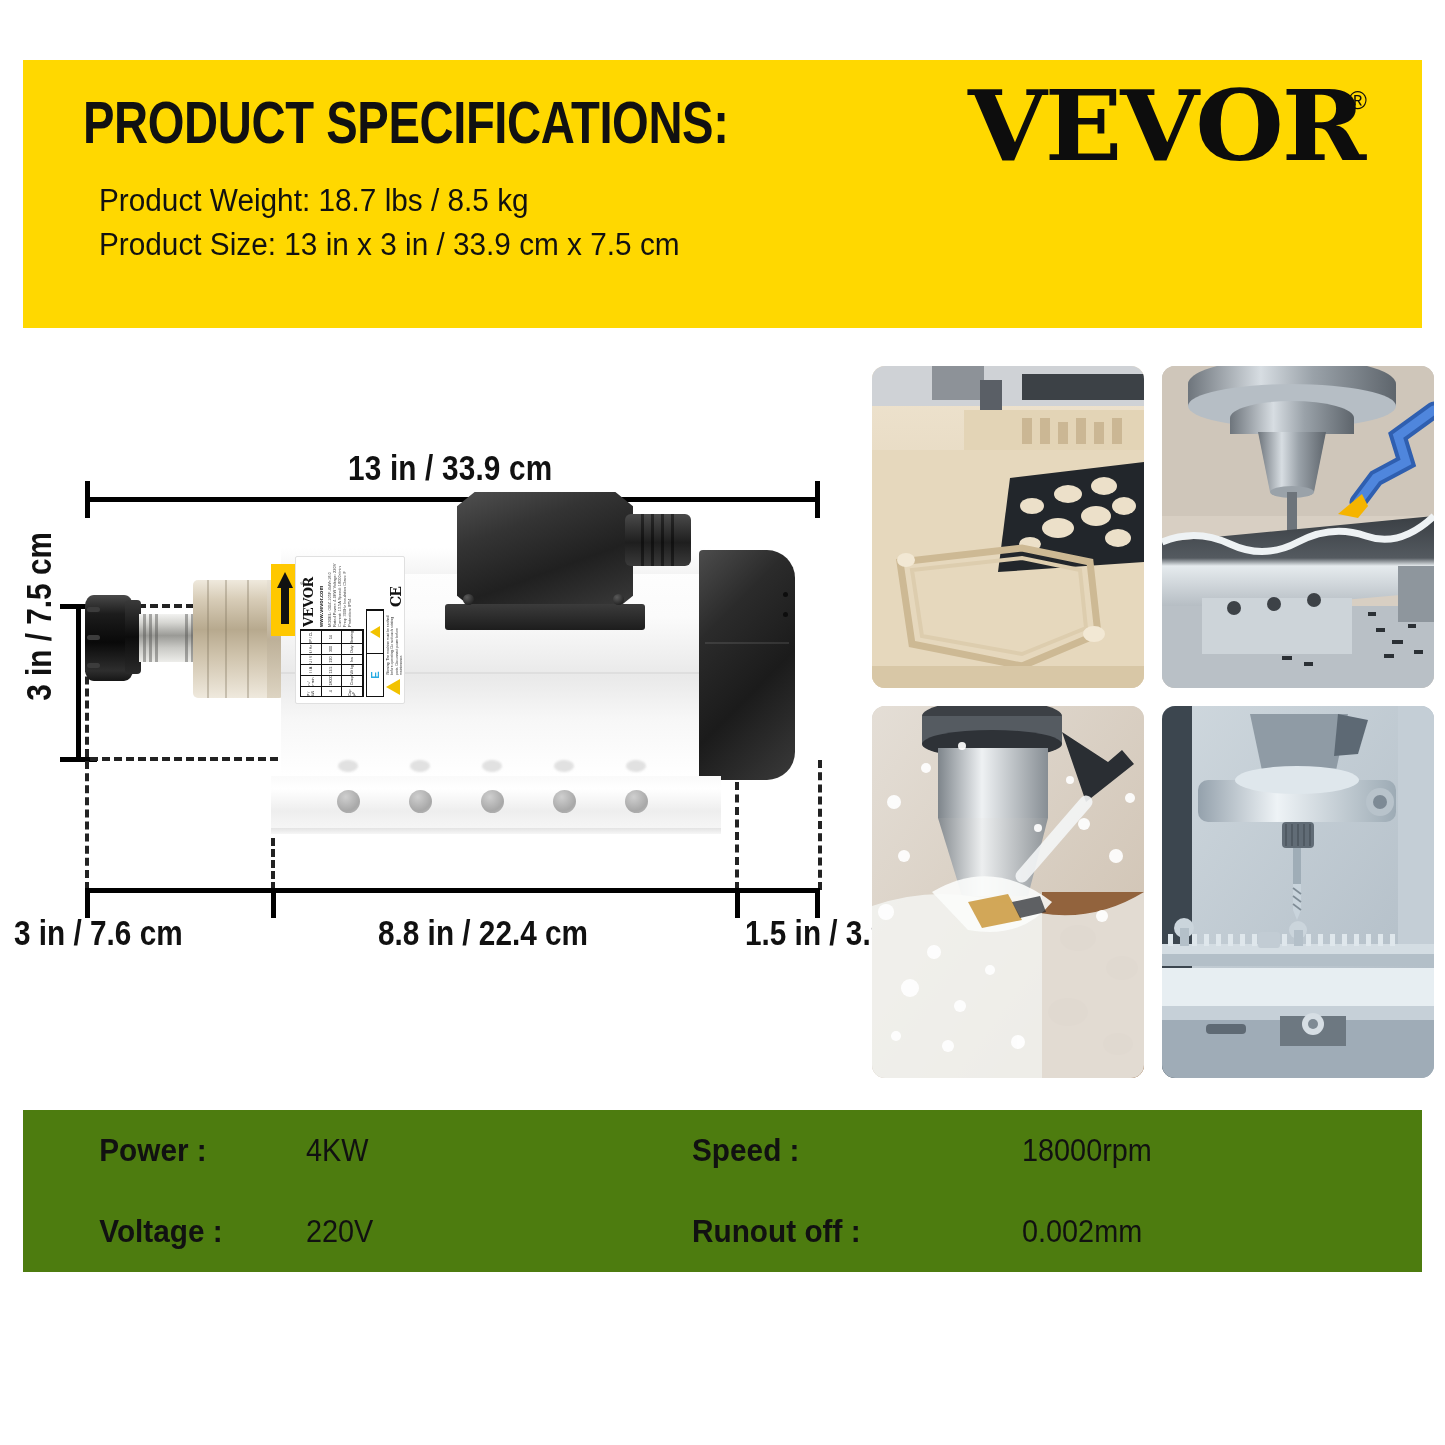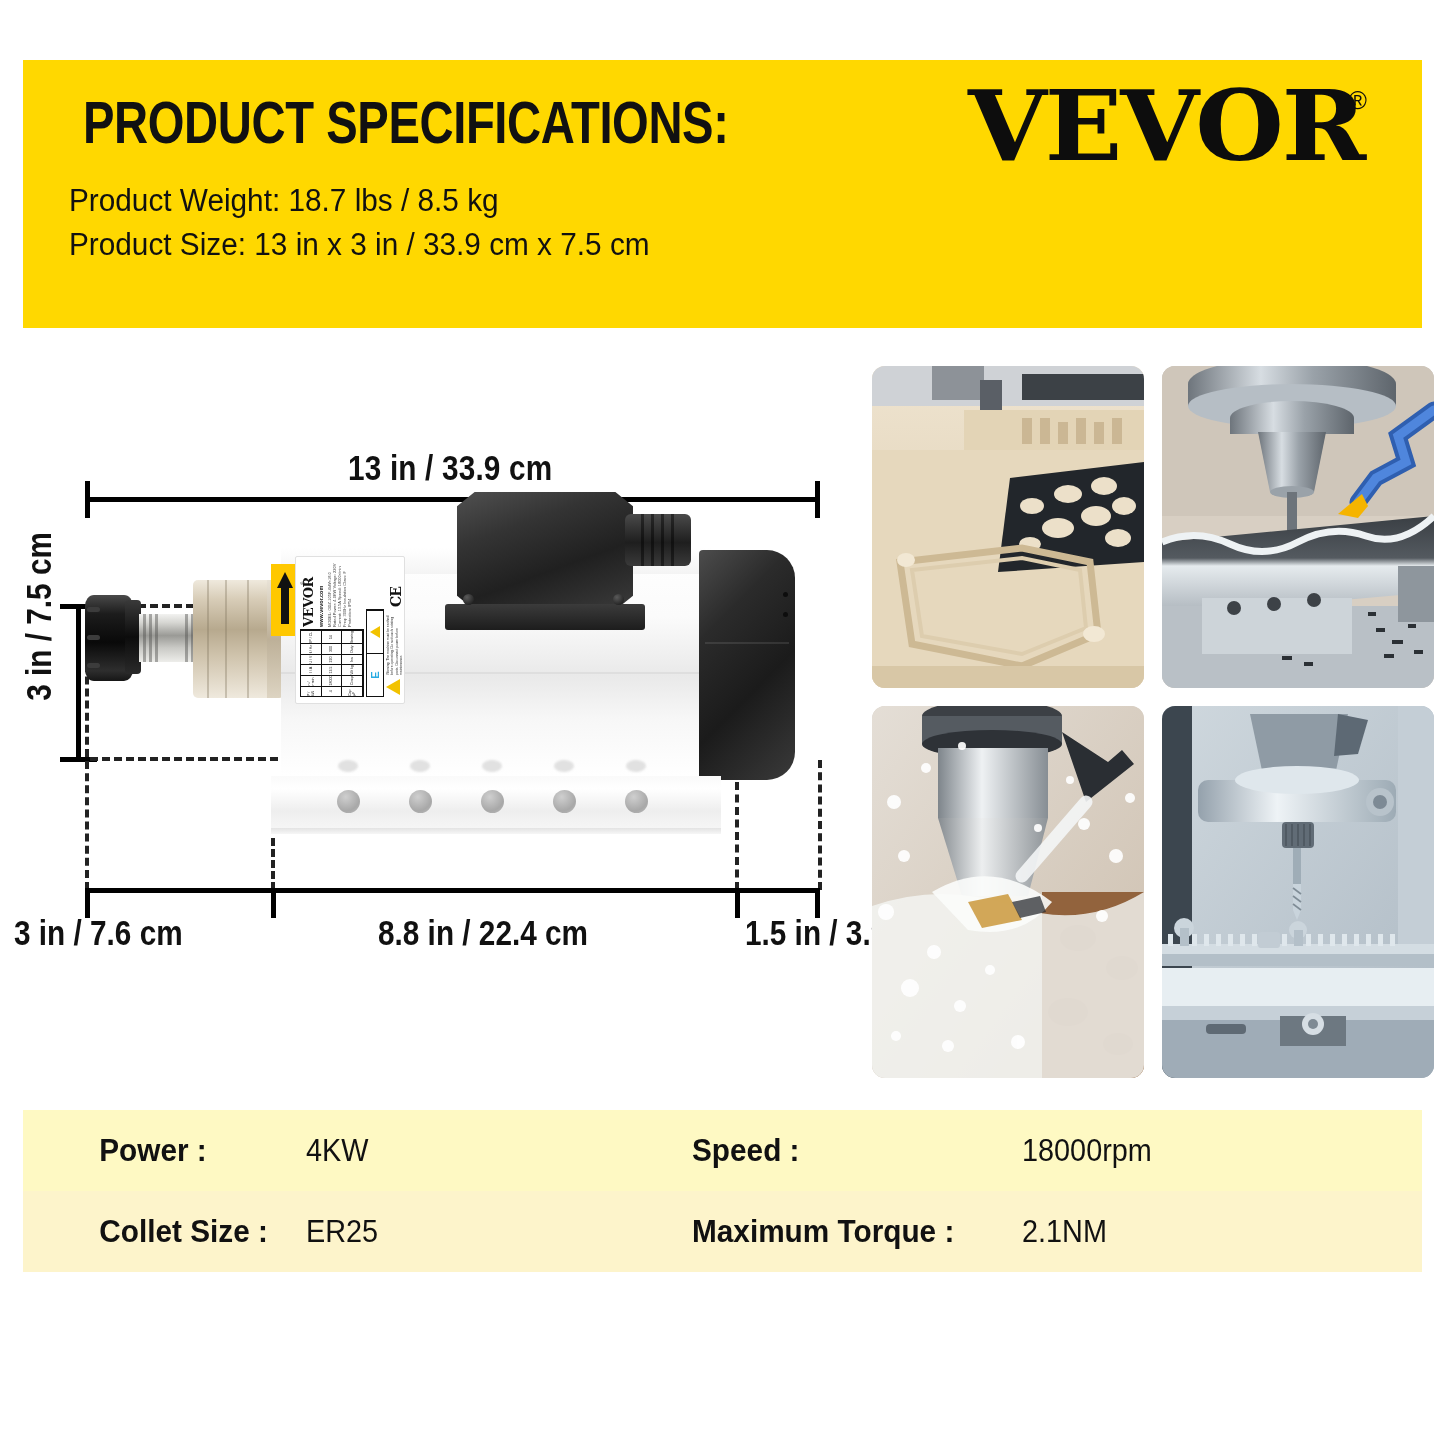--- a/index.html
+++ b/index.html
@@ -5,21 +5,21 @@
   html,body{margin:0;padding:0;background:#ffffff;}
   body{width:1445px;height:1445px;position:relative;overflow:hidden;
        font-family:"Liberation Sans",sans-serif;color:#111;}
 
   
   #header-banner{position:absolute;left:23px;top:60px;width:1399px;height:268px;
        background:#FFD800;}
   #spec-title{position:absolute;left:60px;top:34px;font-size:59px;line-height:1;
        font-weight:bold;letter-spacing:-0.5px;color:#111;
        transform:scaleX(.80);transform-origin:left center;white-space:nowrap;}
-  #spec-lines{position:absolute;left:46px;top:119px;}
+  #spec-lines{position:absolute;left:76px;top:119px;}
   .spec-line{font-size:31px;line-height:44px;color:#111;white-space:nowrap;
        transform:scaleX(.96);transform-origin:left center;}
 
   
   #vevor-logo{position:absolute;right:55px;top:17px;display:flex;align-items:flex-start;}
   #vevor-word{font-family:"DejaVu Serif",serif;font-weight:bold;font-size:96px;
        line-height:1;color:#0d0d0d;letter-spacing:-2px;
        transform:scaleX(1.06) scaleY(1.02);transform-origin:left top;}
   #vevor-reg{font-family:"Liberation Sans",sans-serif;font-size:25px;color:#0d0d0d;
        margin-left:7px;margin-top:9px;}
@@ -161,21 +161,21 @@
   
   #photo-2{left:290px;top:0;width:272px;height:322px;background:#b9bcc0;}
   
   #photo-3{left:0;top:340px;width:272px;height:372px;background:#d9d2c8;}
   
   #photo-4{left:290px;top:340px;width:272px;height:372px;background:#c3ccd4;}
 
   
   #spec-table{position:absolute;left:23px;top:1110px;width:1399px;}
   .trow{display:flex;height:81px;align-items:center;}
-  .trow.odd{background:#fef9c3;}
+  .trow.odd{background:#4d7c0f;}
   .trow.even{background:#FDF4CB;}
   .tcell-k{font-size:32px;font-weight:bold;color:#111;white-space:nowrap;
        transform:scaleX(.93);transform-origin:left center;}
   .tcell-v{font-size:31px;color:#111;white-space:nowrap;
        transform:scaleX(.93);transform-origin:left center;}
   .c1{width:283px;padding-left:82px;box-sizing:border-box;}
   .c2{width:386px;}
   .c3{width:330px;}
   .c4{flex:1;}
 </style>
@@ -562,19 +562,19 @@
   </div>
 </div>
 
 <div id="spec-table">
   <div class="trow odd">
     <div class="tcell-k c1">Power :</div>
     <div class="tcell-v c2">4KW</div>
     <div class="tcell-k c3">Speed :</div>
     <div class="tcell-v c4">18000rpm</div>
   </div>
-  <div class="trow even">
-    <div class="tcell-k c1">Collet Size :</div>
-    <div class="tcell-v c2">ER25</div>
-    <div class="tcell-k c3">Maximum Torque :</div>
-    <div class="tcell-v c4">2.1NM</div>
+  <div class="trow odd">
+    <div class="tcell-k c1">Voltage :</div>
+    <div class="tcell-v c2">220V</div>
+    <div class="tcell-k c3">Runout off :</div>
+    <div class="tcell-v c4">0.002mm</div>
   </div>
 </div>
 
 </body></html>

